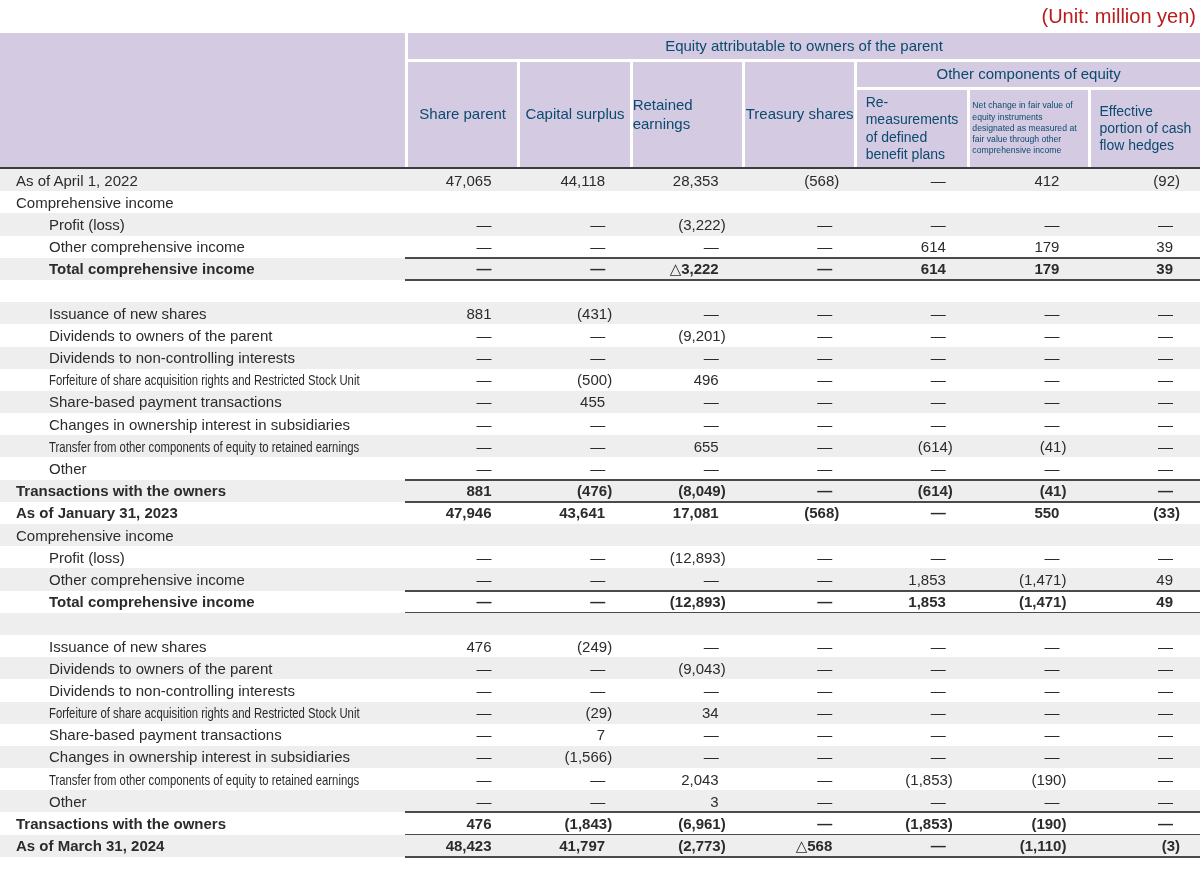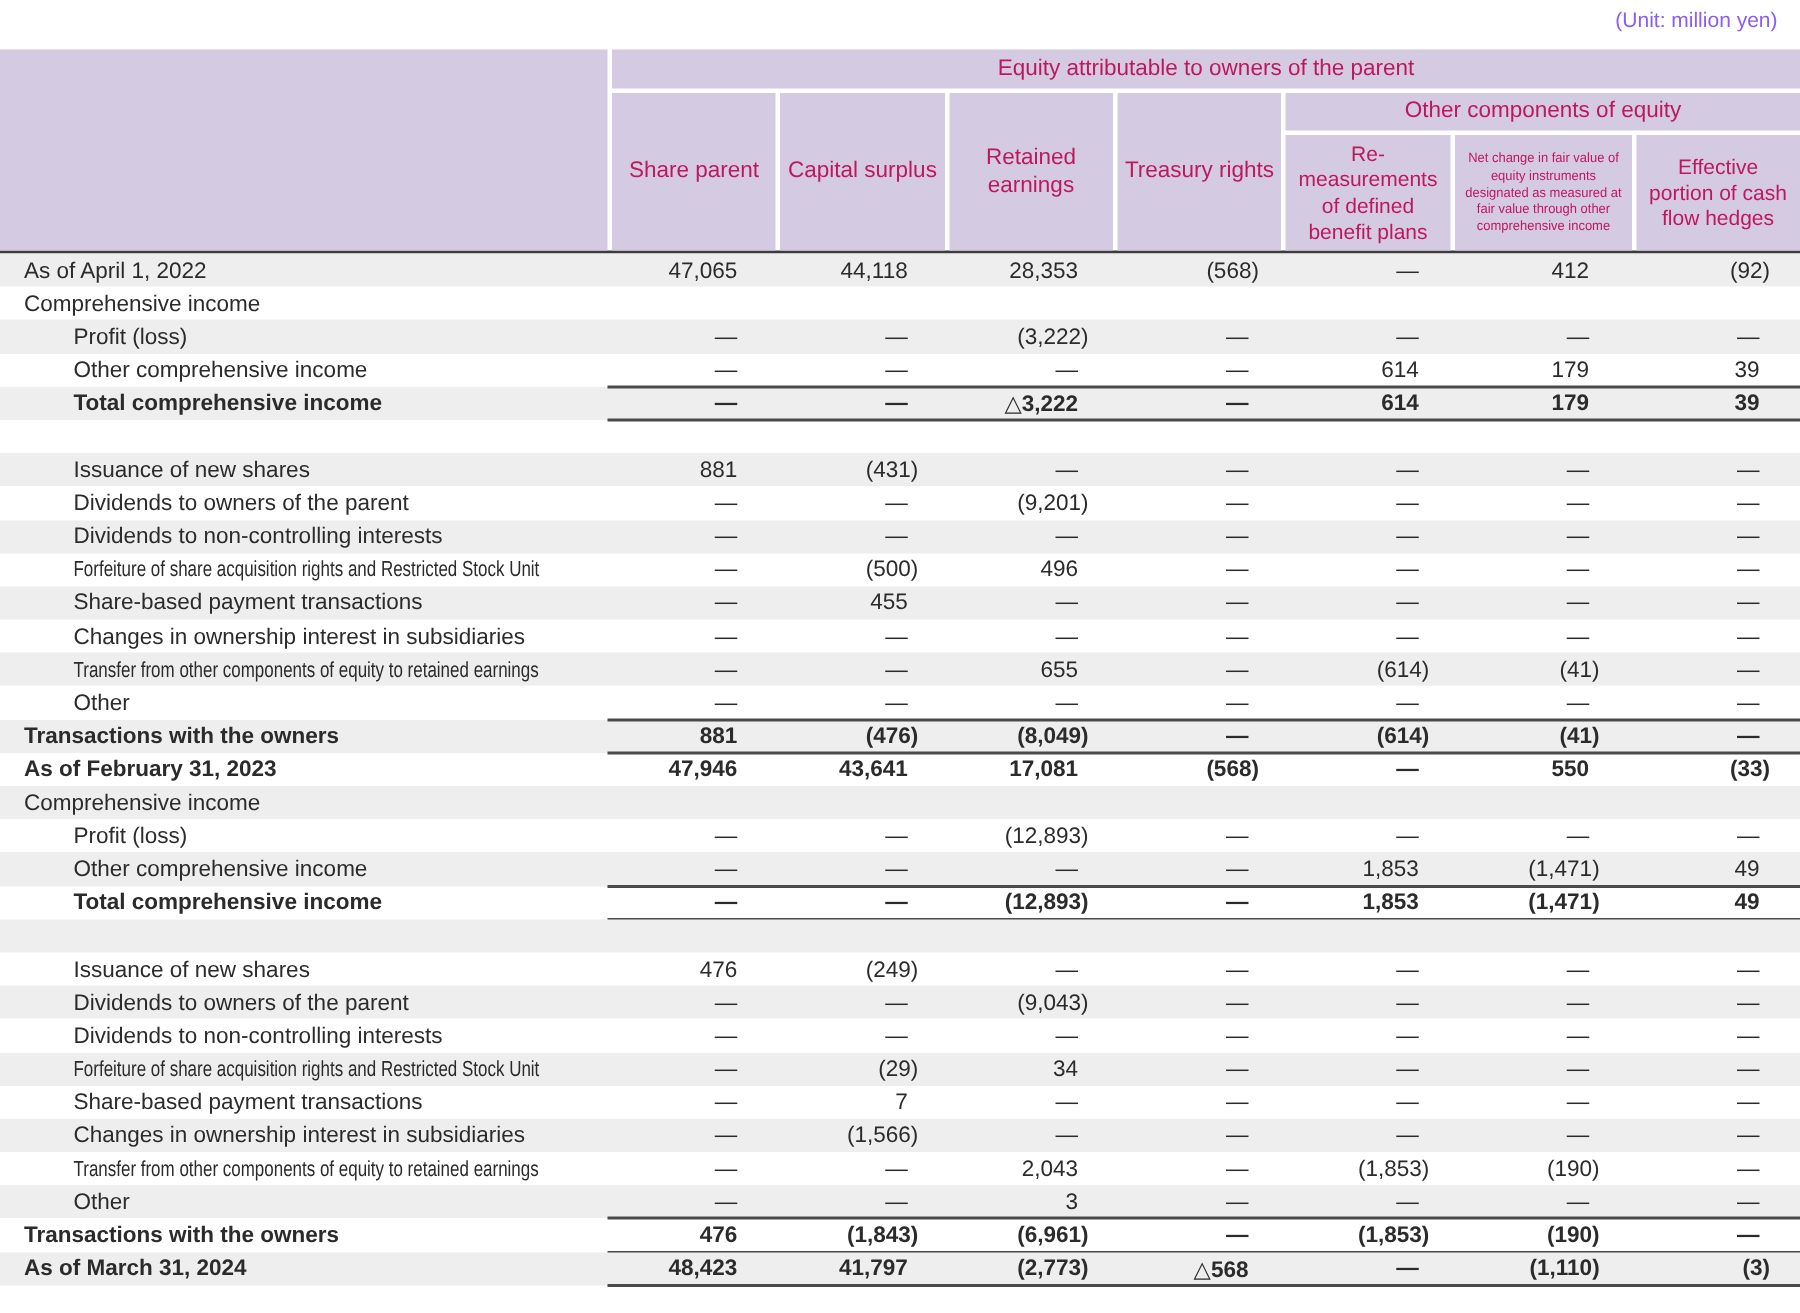--- a/index.html
+++ b/index.html
@@ -5,23 +5,23 @@
   * { margin: 0; padding: 0; box-sizing: border-box; }
   html, body { width: 1200px; height: 875px; background: #ffffff; overflow: hidden; }
   body {
     font-family: "Liberation Sans", "DejaVu Sans", sans-serif;
     color: #2b2b2b;
     position: relative;
   }
   .unit-label {
     position: absolute;
     top: 5px;
-    right: 15px;
-    font-size: 14px;
-    color: #8b5cf6;
+    right: 4px;
+    font-size: 20px;
+    color: #b91c1c;
   }
   .equity-table {
     position: absolute;
     top: 33px;
     left: 0;
     width: 1200px;
   }
   
   .thead {
     display: grid;
@@ -29,24 +29,24 @@
     grid-template-rows: 26px 25px 77px;
     gap: 3px;
     background: #ffffff;
     border-bottom: 2px solid #3d3d3d;
   }
   .hcell {
     background: var(--header-bg, #d4cae2);
     display: flex;
     align-items: center;
     justify-content: center;
-    text-align: center;
+    text-align: left;
     font-size: 15px;
     line-height: 1.22;
-    color: #be185d;
+    color: #0c4a6e;
   }
   .h-stub   { grid-column: 1; grid-row: 1 / 4; }
   .h-group1 { grid-column: 2 / 9; grid-row: 1; }
   .h-col1 { grid-column: 2; grid-row: 2 / 4; }
   .h-col2 { grid-column: 3; grid-row: 2 / 4; }
   .h-col3 { grid-column: 4; grid-row: 2 / 4; }
   .h-col4 { grid-column: 5; grid-row: 2 / 4; }
   .h-group2 { grid-column: 6 / 9; grid-row: 2; }
   .h-col5 { grid-column: 6; grid-row: 3; font-size: 14px; }
   .h-col6 { grid-column: 7; grid-row: 3; }
@@ -105,21 +105,21 @@
 
 <div class="unit-label">(Unit: million yen)</div>
 
 <div class="equity-table">
   <div class="thead">
     <div class="hcell h-stub"></div>
     <div class="hcell h-group1">Equity attributable to owners of the parent</div>
     <div class="hcell h-col1">Share parent</div>
     <div class="hcell h-col2">Capital surplus</div>
     <div class="hcell h-col3">Retained earnings</div>
-    <div class="hcell h-col4">Treasury rights</div>
+    <div class="hcell h-col4">Treasury shares</div>
     <div class="hcell h-group2">Other components of equity</div>
     <div class="hcell h-col5">Re-<br>measurements<br>of defined<br>benefit plans</div>
     <div class="hcell h-col6">
         <span class="tiny">Net change in fair value of<br>equity instruments<br>designated as measured at<br>fair value through other<br>comprehensive income</span>
       </div>
     <div class="hcell h-col7">Effective<br>portion of cash<br>flow hedges</div>
   </div>
   <div class="tbody">
       <div class="trow stripe">
         <div class="label-cell">As of April 1, 2022</div>
@@ -265,21 +265,21 @@
         <div class="label-cell">Transactions with the owners</div>
         <div class="val-cell">881</div>
         <div class="val-cell paren">(476)</div>
         <div class="val-cell paren">(8,049)</div>
         <div class="val-cell">—</div>
         <div class="val-cell paren">(614)</div>
         <div class="val-cell paren">(41)</div>
         <div class="val-cell">—</div>
       </div>
       <div class="trow bold">
-        <div class="label-cell">As of February 31, 2023</div>
+        <div class="label-cell">As of January 31, 2023</div>
         <div class="val-cell">47,946</div>
         <div class="val-cell">43,641</div>
         <div class="val-cell">17,081</div>
         <div class="val-cell paren">(568)</div>
         <div class="val-cell">—</div>
         <div class="val-cell">550</div>
         <div class="val-cell paren">(33)</div>
       </div>
       <div class="trow stripe">
         <div class="label-cell">Comprehensive income</div>

